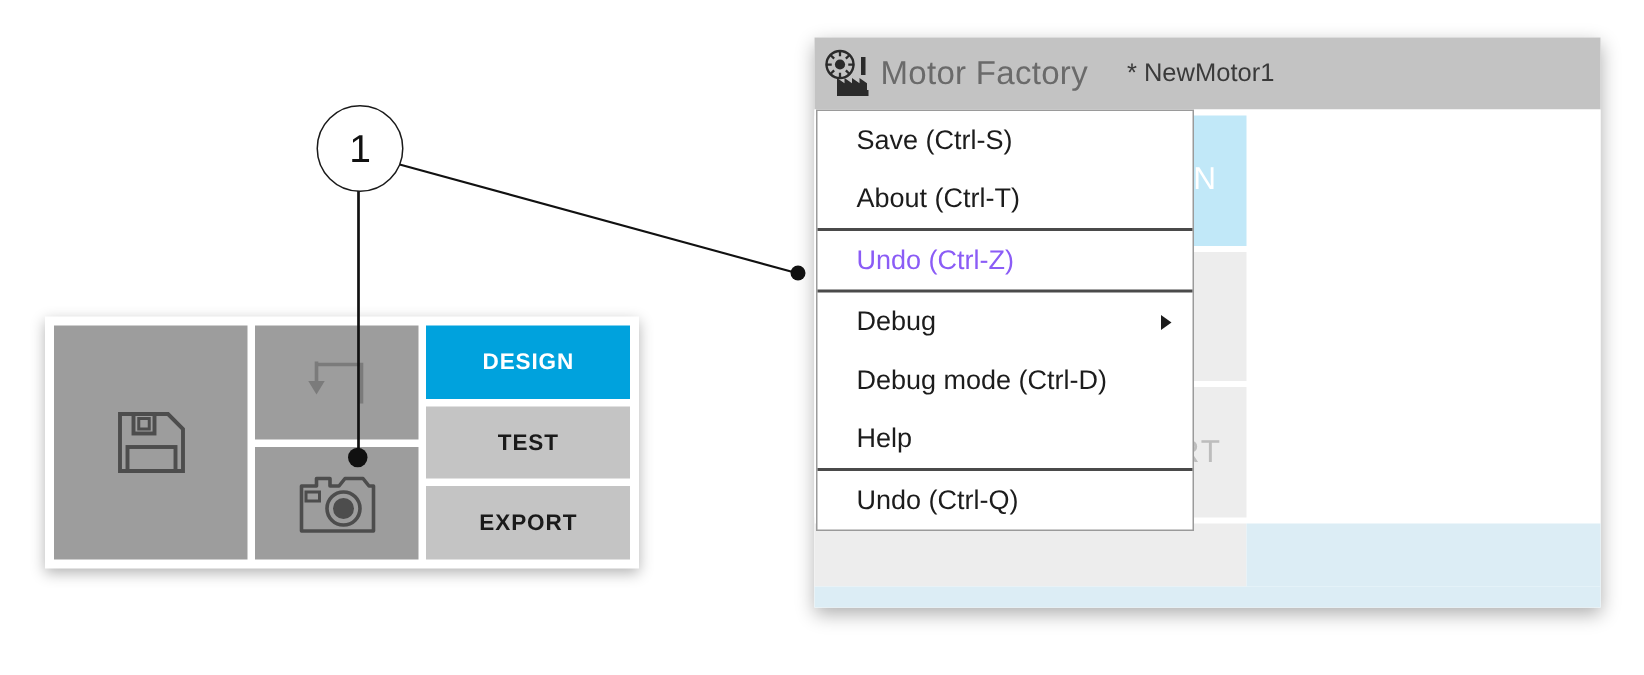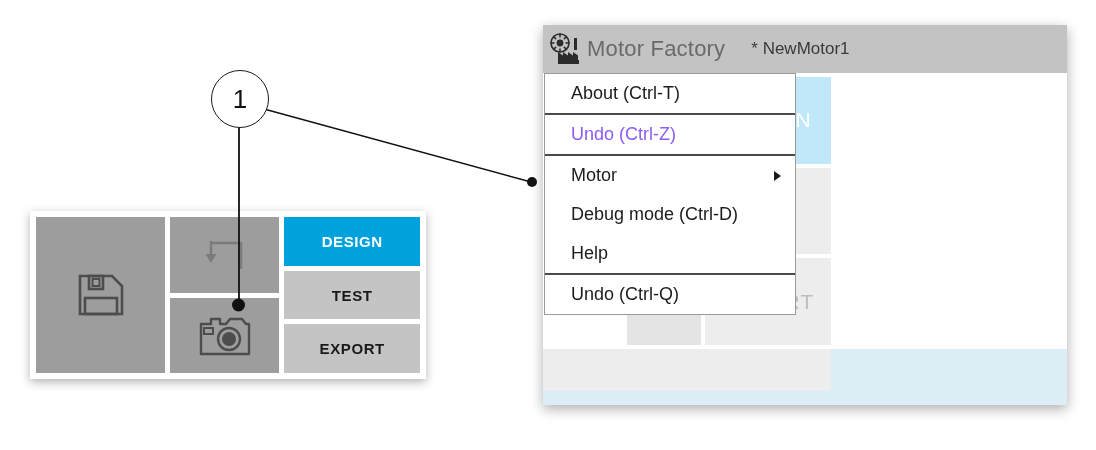--- a/index.html
+++ b/index.html
@@ -265,26 +265,27 @@
         <div class="win-tab unsel">TEST</div>
         <div class="win-tab unsel">EXPORT</div>
       </div>
     </div>
 
     <div id="bg-strip"></div>
     <div id="bg-rightfill"></div>
     <div id="bg-bottom"></div>
 
     <div id="dropdown">
+      <div class="menu-item">Save (Ctrl-S)</div>
       <div class="menu-item">About (Ctrl-T)</div>
       <div class="menu-sep"></div>
       <div class="menu-item disabled">Undo (Ctrl-Z)</div>
       <div class="menu-sep"></div>
       <div class="menu-item">
-        <span>Motor</span>
+        <span>Debug</span>
         <span class="submenu-arrow"></span>
       </div>
       <div class="menu-item">Debug mode (Ctrl-D)</div>
       <div class="menu-item">Help</div>
       <div class="menu-sep"></div>
       <div class="menu-item">Undo (Ctrl-Q)</div>
     </div>
 
   </div>
 </div>

